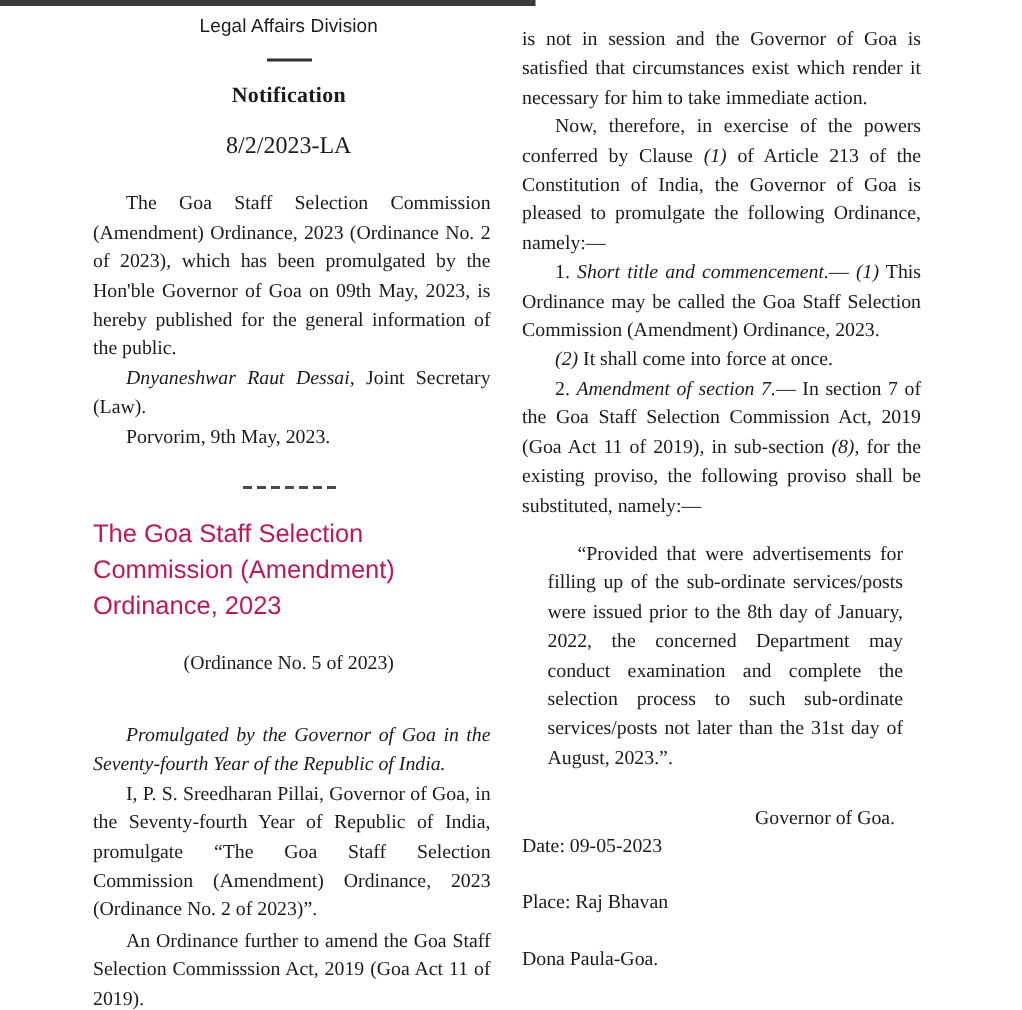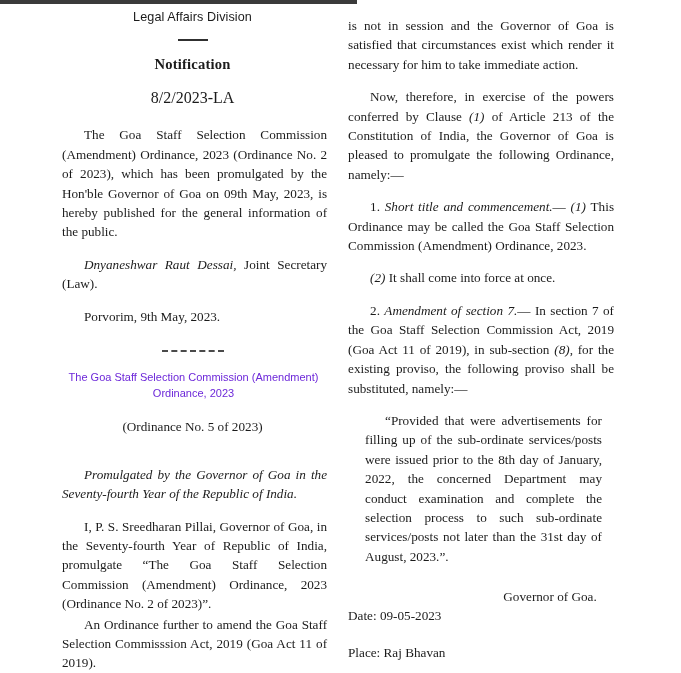--- a/index.html
+++ b/index.html
@@ -59,21 +59,20 @@
     margin: 0;
     font-size: 13.2px;
     line-height: 1.47;
     text-align: justify;
     text-justify: inter-word;
     -webkit-hyphens: none;
     hyphens: none;
   }
 
   .para {
-    margin-top: 13px;
     text-indent: 22px;
   }
 
   .para-first {
     margin-top: 16px;
     text-indent: 22px;
   }
 
   .no-indent {
     text-indent: 0;
@@ -124,26 +123,26 @@
     width: 62px;
     height: 0;
     border-top: 2px dashed #4a4a4a;
     margin: 24px auto 0 auto;
     position: relative;
     left: -2px;
   }
 
   .ordinance-heading {
     font-family: "Liberation Sans", "DejaVu Sans", sans-serif;
-    font-size: 11px;
-    text-align: center;
+    font-size: 17px;
+    text-align: left;
     line-height: 1.42;
     margin: 18px 0 0 0;
     padding: 0 2px 0 0;
-    color: #6d28d9;
+    color: #be185d;
   }
 
   .ordinance-no {
     font-size: 13.2px;
     text-align: center;
     margin: 16px 0 0 0;
     padding-right: 4px;
   }
 
   .promulgated {

